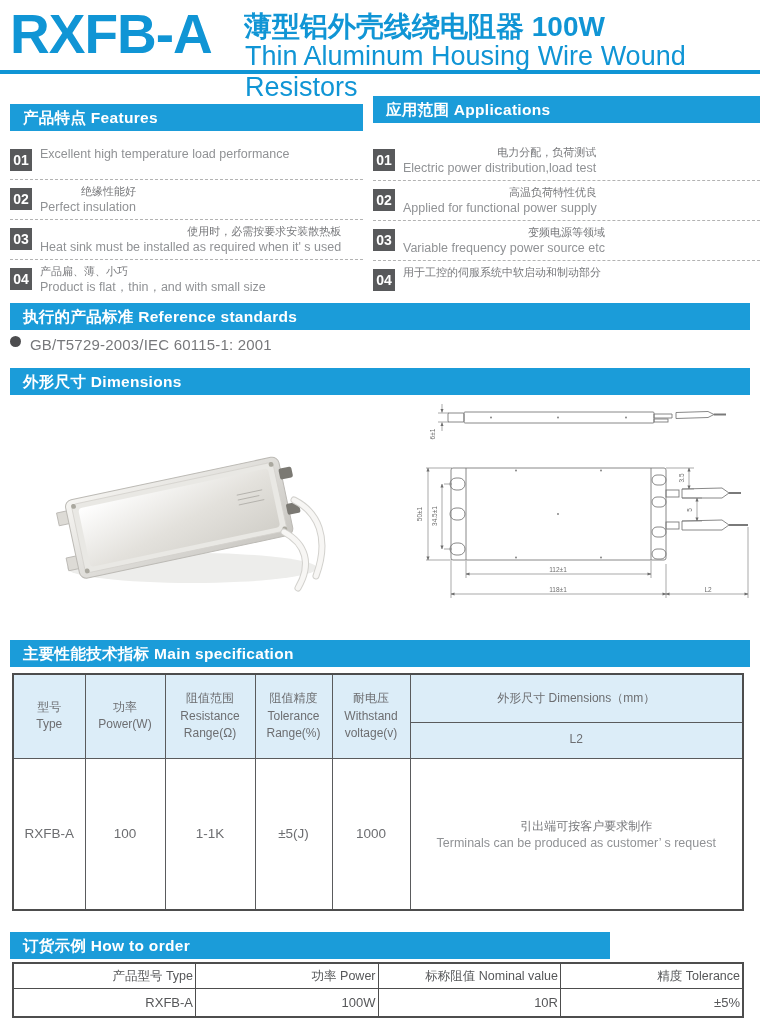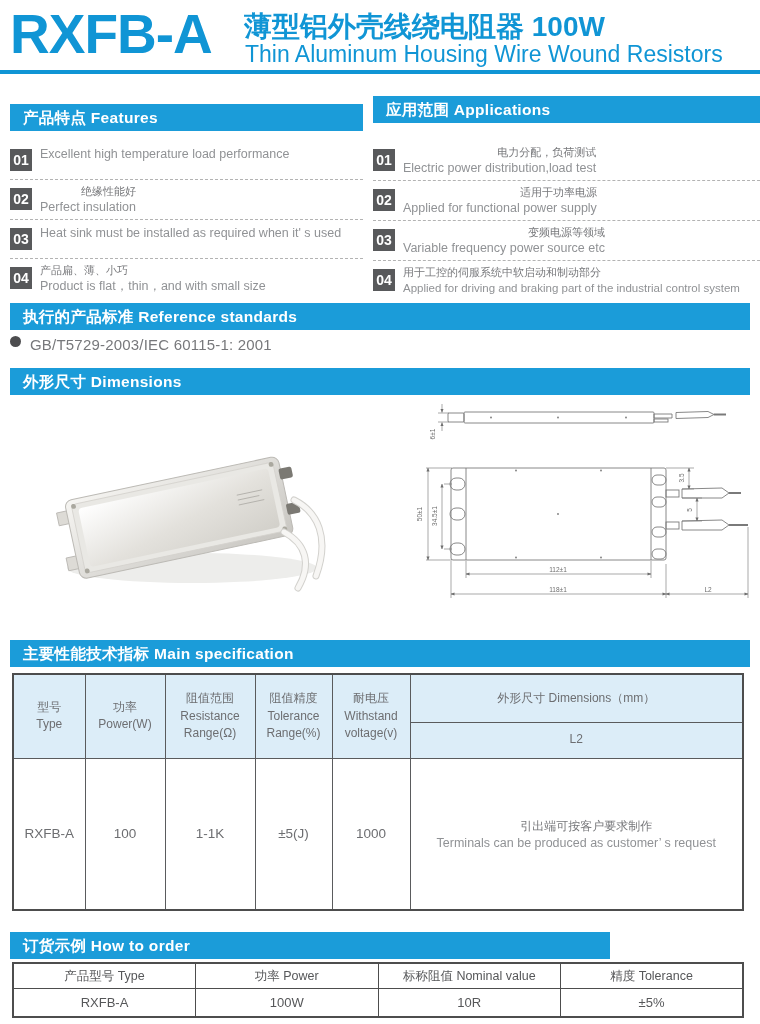--- a/index.html
+++ b/index.html
@@ -9,21 +9,21 @@
     color:#6d6e71;
   }
   .abs { position:absolute; }
 
   
   .model {
     left:10px; top:4px; font-size:55px; line-height:1.1; font-weight:bold;
     color:#1095d5; letter-spacing:-1px;
   }
   .title-cn { left:244px; top:8px; font-size:28px; font-weight:bold; color:#1095d5; }
-  .title-en { left:245px; top:41px; font-size:23px; color:#1095d5; }
+  .title-en { left:245px; top:41px; font-size:27px; color:#1095d5; }
   .head-rule { left:0; top:70px; width:760px; height:4px; background:#1095d5; }
 
   
   .bar {
     height:27px; background:#1b9cd9; color:#fff; font-size:15.5px; font-weight:bold;
     line-height:27px; padding-left:13px; box-sizing:border-box; letter-spacing:.3px;
     white-space:nowrap; overflow:hidden;
   }
   .bar-features { left:10px; top:104px; width:353px; }
   .bar-apps     { left:373px; top:96px; width:387px; }
@@ -70,22 +70,22 @@
   .spec .hd { background:#dcedf8; font-size:12px; line-height:1.45; }
   .spec .r1 { height:48px; }
   .spec .r2 { height:36px; }
   .spec .body-row td { height:146px; font-size:13.5px; }
   .spec .dims-cn { font-size:12px; color:#77787b;padding-left:20px; }
   .spec .dims-en { font-size:12.5px; color:#909295; margin-top:1px; }
 
   
   .order { left:12px; top:962px; width:732px; border:2px solid #4d4d4d; }
   .order td {
-    border:1px solid #4d4d4d; text-align:center; vertical-align:middle;
-    color:#565759; padding:0 20px;
+    border:1px solid #4d4d4d; text-align:right; vertical-align:middle;
+    color:#565759; padding:0 2px;
   }
   .order .oh td { height:24px; font-size:12.5px; }
   .order .ob td { height:27px; font-size:13px; }
 </style>
 </head>
 <body>
 
 <div class="abs model">RXFB-A</div>
 <div class="abs title-cn">薄型铝外壳线绕电阻器 100W</div>
 <div class="abs title-en">Thin Aluminum Housing Wire Wound Resistors</div>
@@ -102,20 +102,21 @@
   <div class="item dashed">
     <div class="badge">02</div>
     <div>
         <div class="cn">绝缘性能好</div>
          <div class="en">Perfect  insulation</div>
       </div>
   </div>
   <div class="item dashed">
     <div class="badge">03</div>
     <div>
+        <div class="cn">使用时，必需按要求安装散热板</div>
          <div class="en">Heat sink must be installed as required when it' s used</div>
       </div>
   </div>
   <div class="item">
     <div class="badge">04</div>
     <div>
         <div class="cn">产品扁、薄、小巧</div>
          <div class="en">Product is flat，thin，and with small size</div>
       </div>
   </div>
@@ -126,36 +127,35 @@
   <div class="item dashed">
     <div class="badge">01</div>
     <div>
         <div class="cn">电力分配，负荷测试</div>
          <div class="en">Electric power distribution,load test</div>
       </div>
   </div>
   <div class="item dashed">
     <div class="badge">02</div>
     <div>
-        <div class="cn">适用于功率电源</div>
+        <div class="cn">高温负荷特性优良</div>
          <div class="en">Applied  for functional power supply</div>
       </div>
   </div>
   <div class="item dashed">
     <div class="badge">03</div>
     <div>
         <div class="cn">变频电源等领域</div>
          <div class="en">Variable frequency power source etc</div>
       </div>
   </div>
   <div class="item">
     <div class="badge">04</div>
     <div>
         <div class="cn">用于工控的伺服系统中软启动和制动部分</div>
-         <div class="en en-sm">Applied for driving and braking part of the industrial control system</div>
       </div>
   </div>
 </div>
 
 <div class="abs bar bar-std">执行的产品标准 Reference standards</div>
 <div class="abs std-row">
   <span class="bullet"></span>
   <span class="std-text">GB/T5729-2003/IEC 60115-1: 2001</span>
 </div>
 

